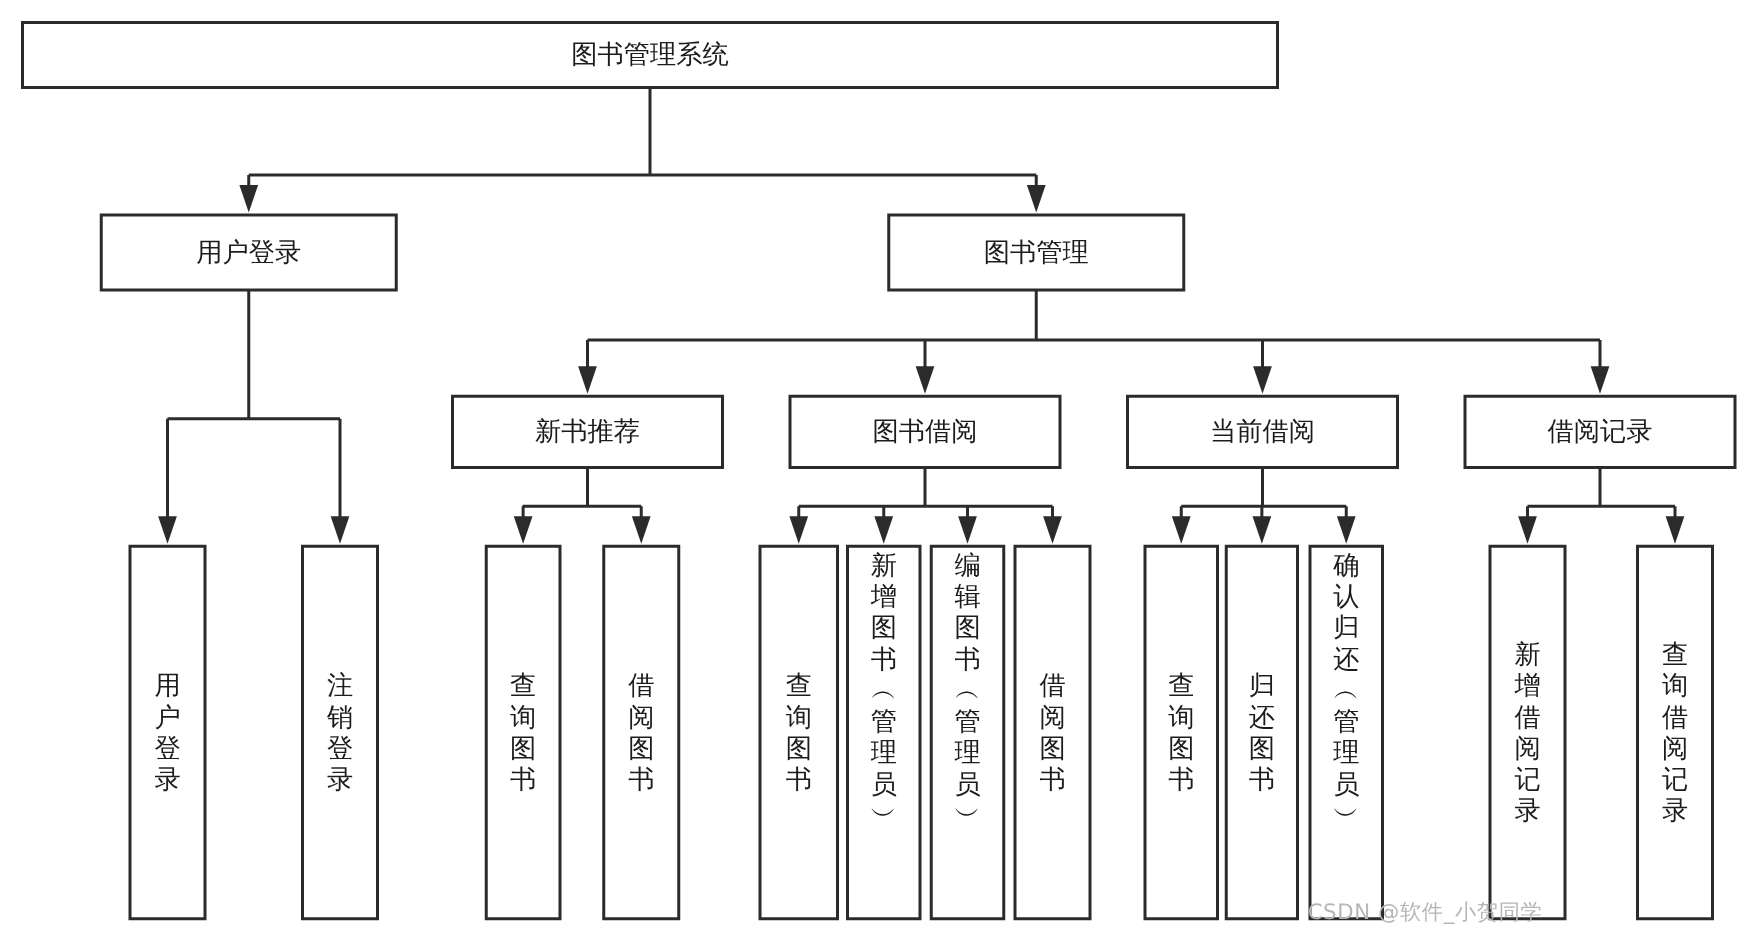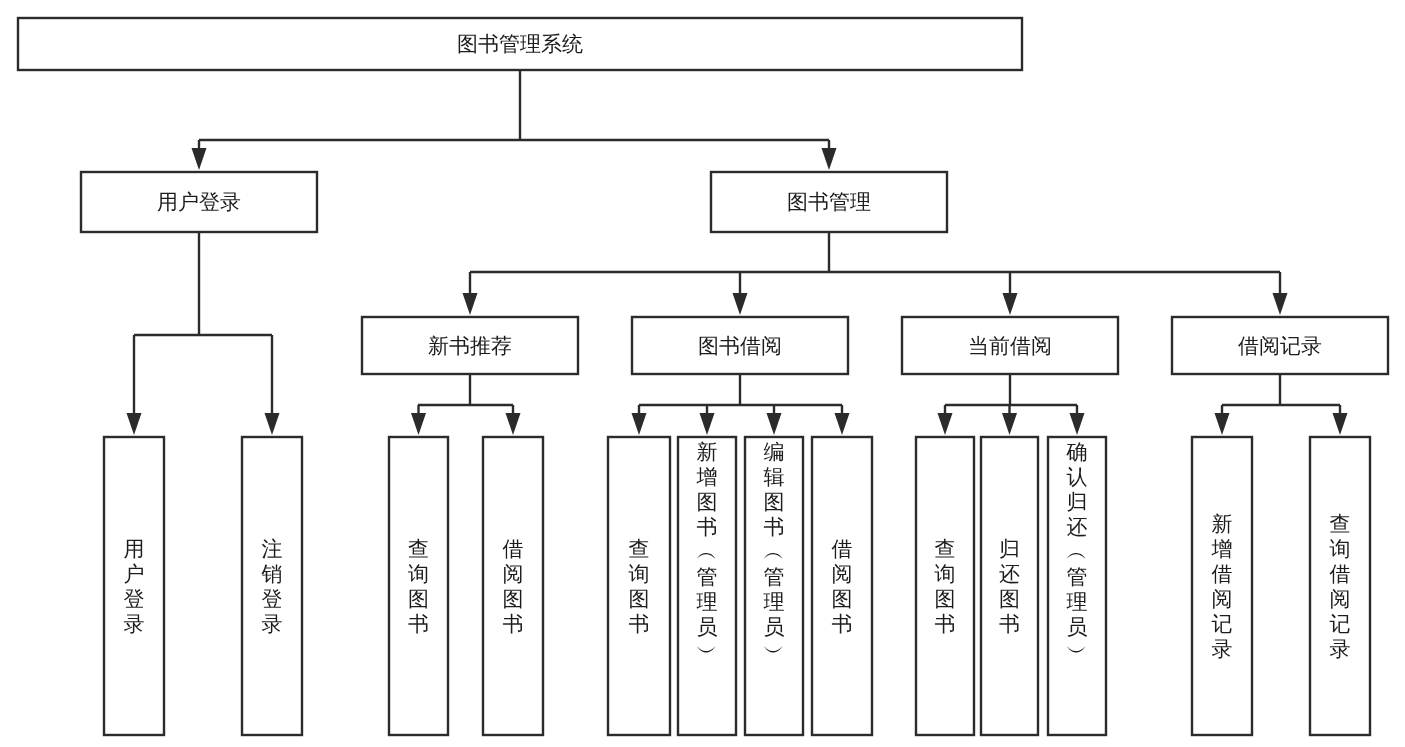--- a/index.html
+++ b/index.html
@@ -254,13 +254,14 @@
         <g>
           <rect x="1192" y="437" width="60" height="298" class="node-box"></rect>
           <text x="1222" y="0" class="node-label-v"><tspan x="1222" y="530.5">新</tspan><tspan x="1222" y="555.5">增</tspan><tspan x="1222" y="580.5">借</tspan><tspan x="1222" y="605.5">阅</tspan><tspan x="1222" y="630.5">记</tspan><tspan x="1222" y="655.5">录</tspan></text>
         </g>
         <g>
           <rect x="1310" y="437" width="60" height="298" class="node-box"></rect>
           <text x="1340" y="0" class="node-label-v"><tspan x="1340" y="530.5">查</tspan><tspan x="1340" y="555.5">询</tspan><tspan x="1340" y="580.5">借</tspan><tspan x="1340" y="605.5">阅</tspan><tspan x="1340" y="630.5">记</tspan><tspan x="1340" y="655.5">录</tspan></text>
         </g>
       </g>
   </svg>
+  <div class="watermark">CSDN @软件_小贺同学</div>
 </div>
 
 </body></html>

